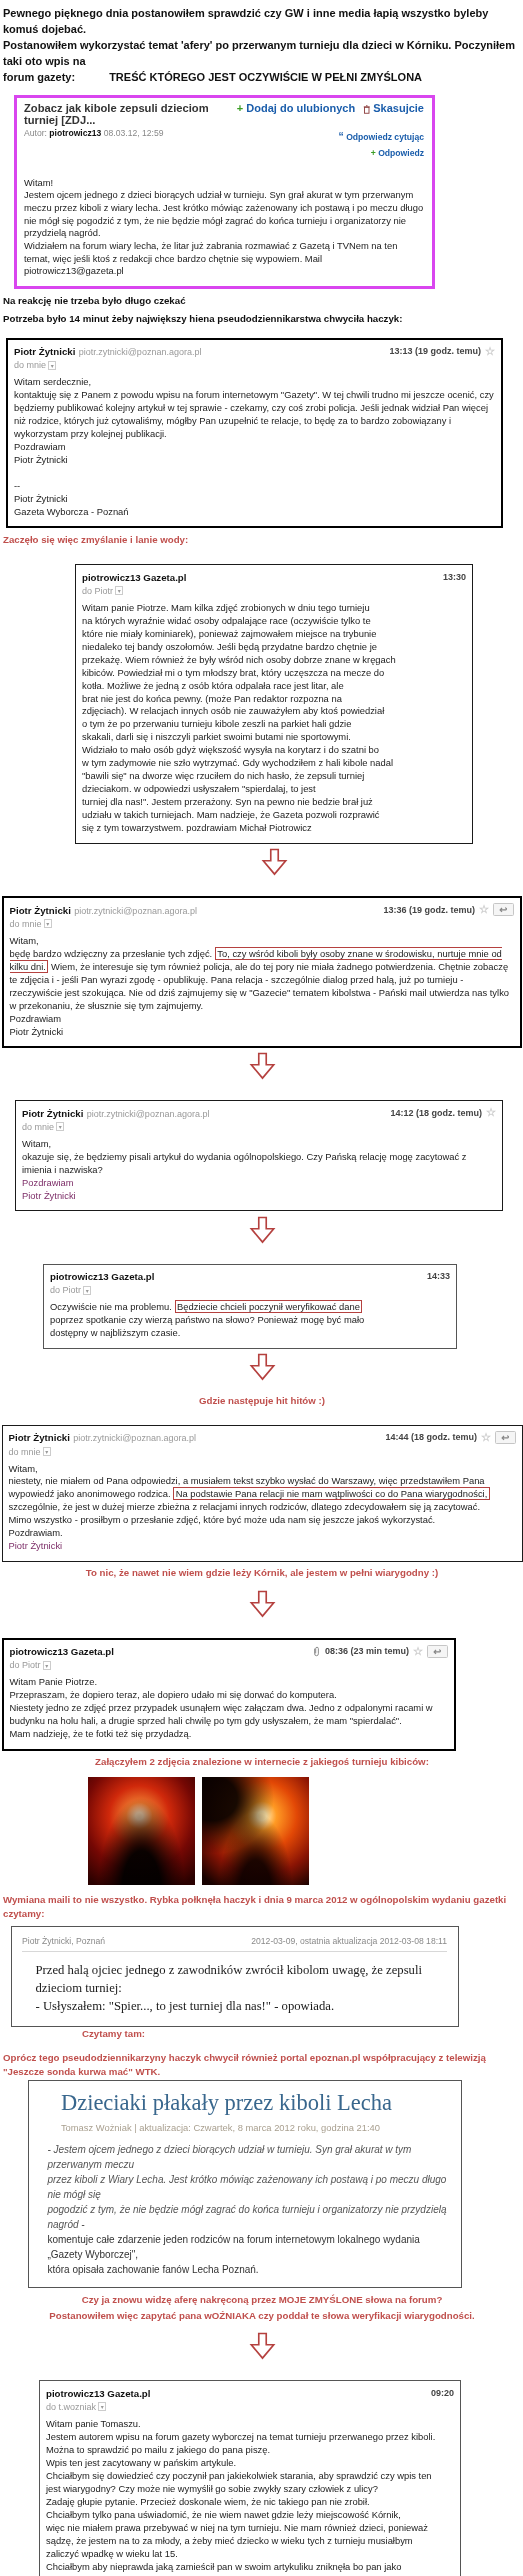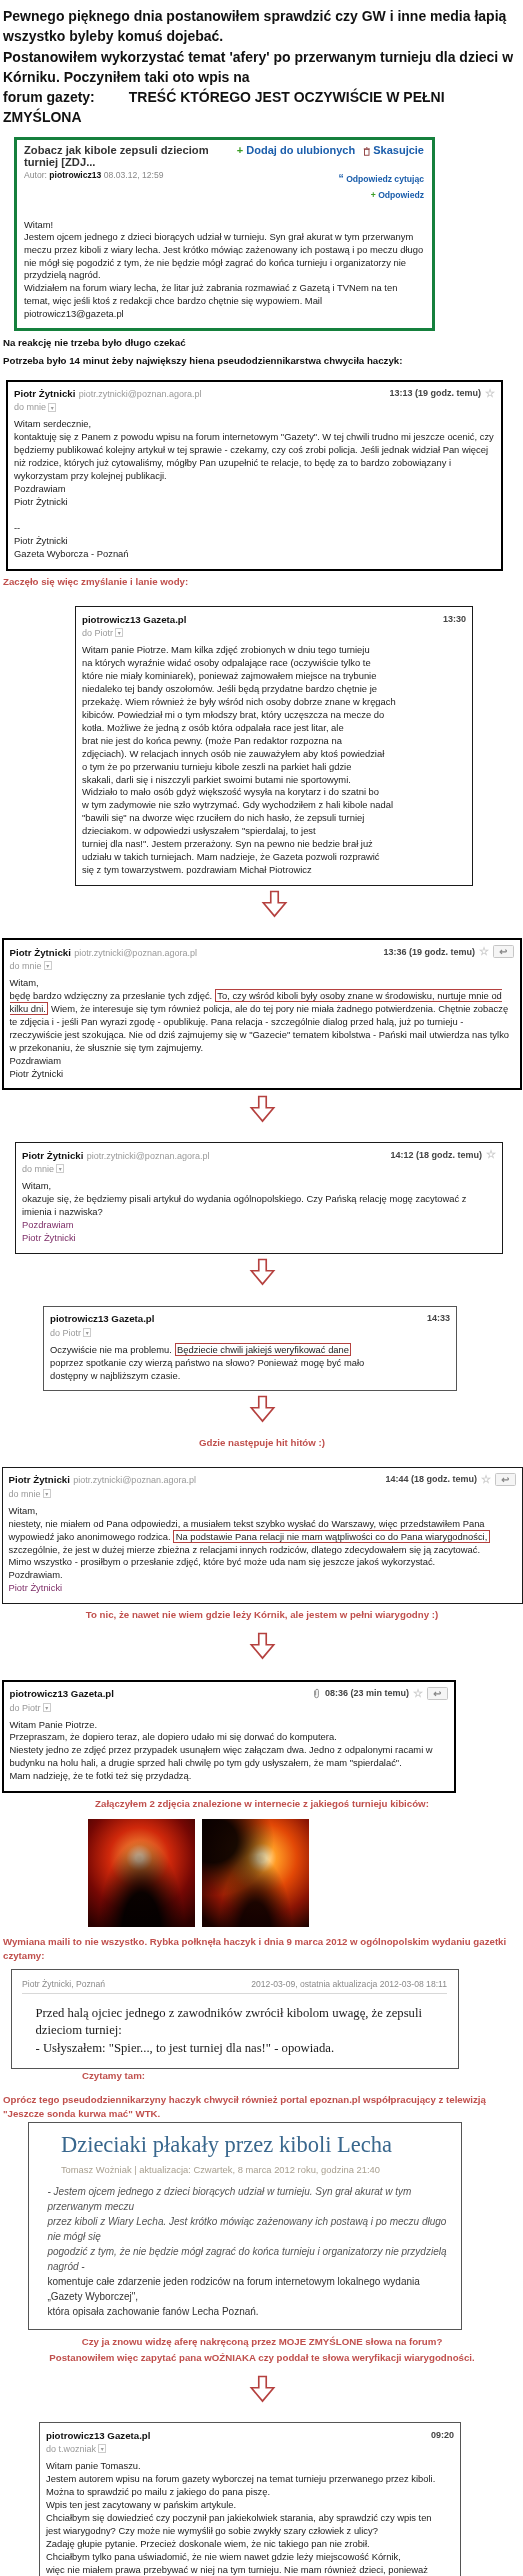--- a/index.html
+++ b/index.html
@@ -1,28 +1,28 @@
 <!DOCTYPE html>
 <html style="font-size:12px"><head>
 <meta charset="utf-8">
 <style>
   html,body{margin:0;padding:0;background:#fff;}
   body{width:524px;font-family:"Liberation Sans",sans-serif;color:#1a1a1a;}
   .page{padding:3px 0 10.5px 0;}
 
   
-  .intro{font-size:14px;font-weight:bold;color:#111;line-height:1.45;white-space:pre-line;padding:3px 4.5px 0 3px;}
+  .intro{font-size:11px;font-weight:bold;color:#111;line-height:1.45;white-space:pre-line;padding:3px 4.5px 0 3px;}
   .intro .caps{margin-left:34px;}
   .note-black{font-size:9.7px;font-weight:bold;color:#111;padding:6px 3px 1.5px;}
   .red-note{color:#c0504d;font-size:9.7px;font-weight:bold;line-height:1.5;padding:4.5px 3px;white-space:pre-line;}
   .center{text-align:center;}
 
   
   .box{background:#fff;box-sizing:border-box;}
-  .frame-4{border:3px solid #15803d;}
+  .frame-4{border:3px solid #d946ef;}
   .frame-3{border:2.2px solid #000;}
   .frame-2{border:1.5px solid #1a1a1a;}
   .frame-1{border:0.7px solid #555;}
 
   
   .forum{margin-left:13.5px;width:421px;padding:4.5px 7.5px 7.5px;}
   .forum-top{display:flex;justify-content:space-between;align-items:flex-start;}
   .forum-title{font-size:11.2px;font-weight:bold;color:#333;}
   .forum-links{font-size:11px;white-space:nowrap;}
   .blue{color:#1a5dab;font-weight:bold;text-decoration:none;}
@@ -221,21 +221,21 @@
       </svg></div>
 
   <div class="box frame-1 email m-e4">
     <div class="email-head">
       <span><span class="sender-name">piotrowicz13 Gazeta.pl</span></span>
       <span class="head-right">
           <span>14:33</span>
         </span>
     </div>
     <div class="to-row"><span>do Piotr</span><span class="dd">▾</span></div>
-    <div class="email-body" style="max-width:322px"><span>Oczywiście nie ma problemu. </span><span class="redbox">Będziecie chwili jakiejś weryfikować dane</span><span> poprzez spotkanie czy wierzą państwo na słowo? Ponieważ mogę być mało dostępny w najbliższym czasie.</span></div>
+    <div class="email-body" style="max-width:322px"><span>Oczywiście nie ma problemu. </span><span class="redbox">Będziecie chcieli poczynił weryfikować dane</span><span> poprzez spotkanie czy wierzą państwo na słowo? Ponieważ mogę być mało dostępny w najbliższym czasie.</span></div>
   </div>
 
   <div class="arrow-row awc"><svg width="27" height="28.4" viewBox="0 0 36 38">
         <path d="M13 2 L23 2 L23 17 L33 17 L18 35 L3 17 L13 17 Z" fill="#fff" stroke="#b5413f" stroke-width="2.2"></path>
       </svg></div>
 
   <div class="red-note center">Gdzie następuje hit hitów :)</div>
 
   <div class="box frame-2 email m-e5">
     <div class="email-head">

